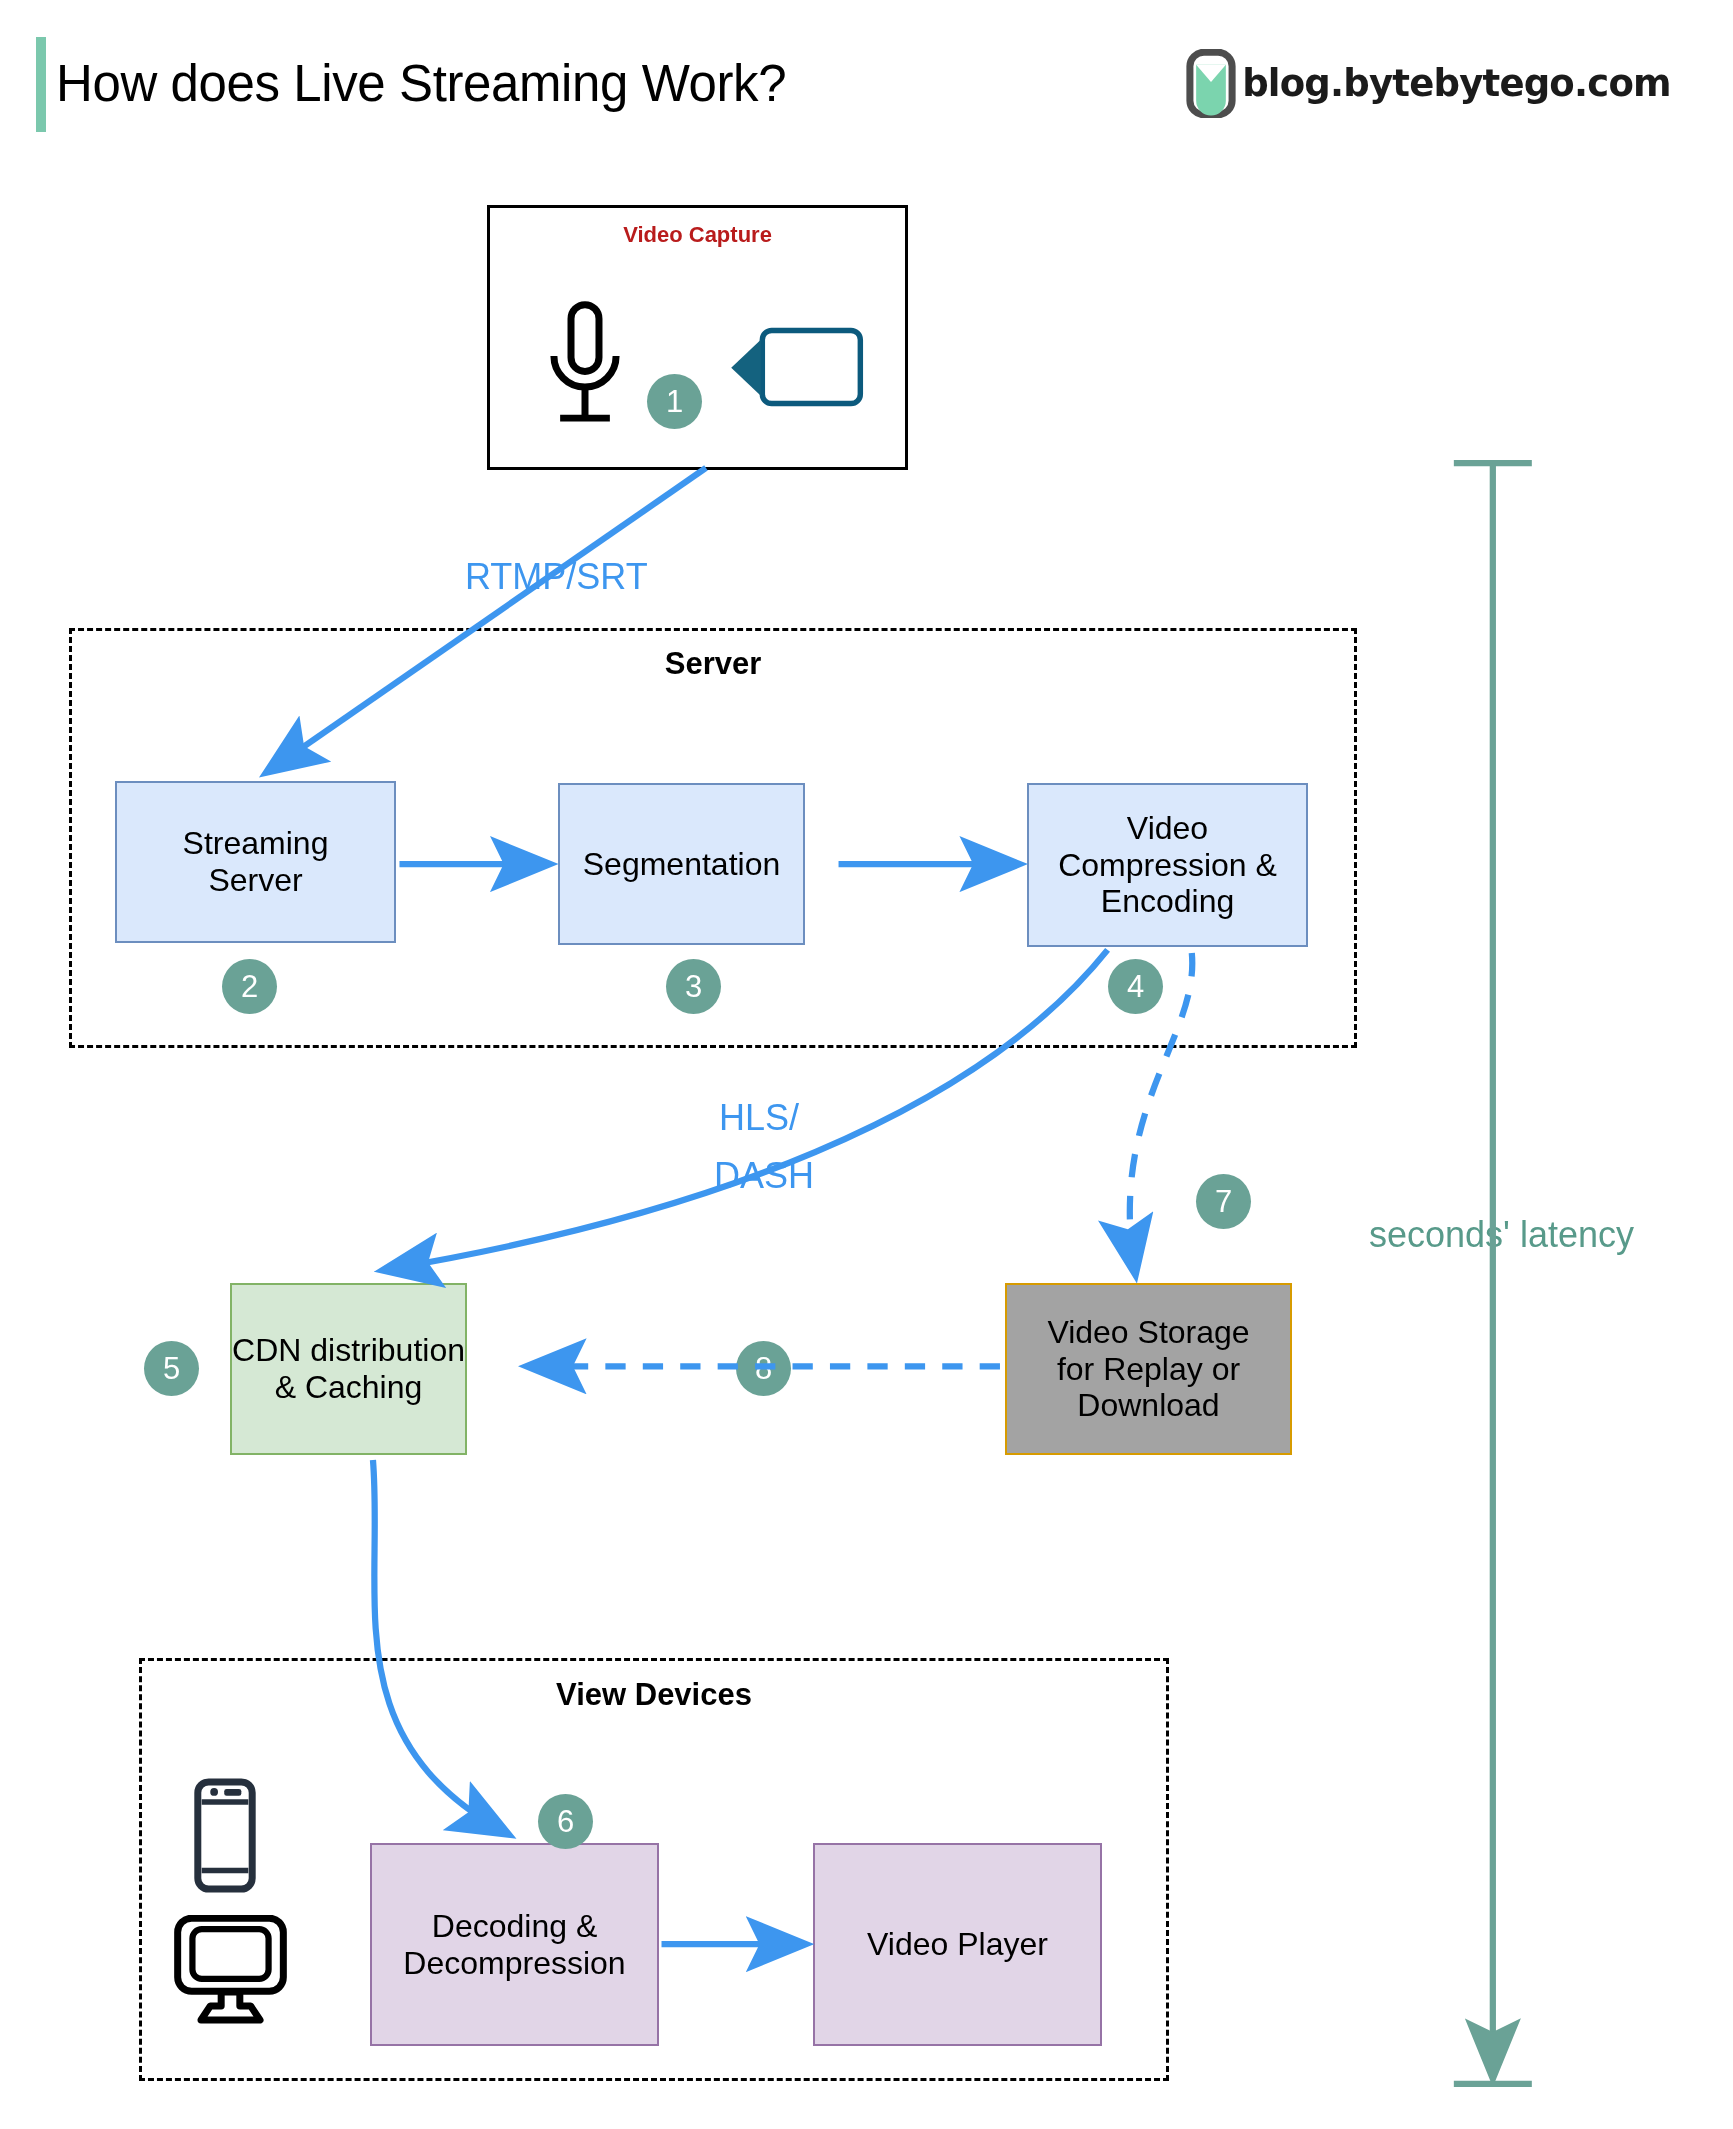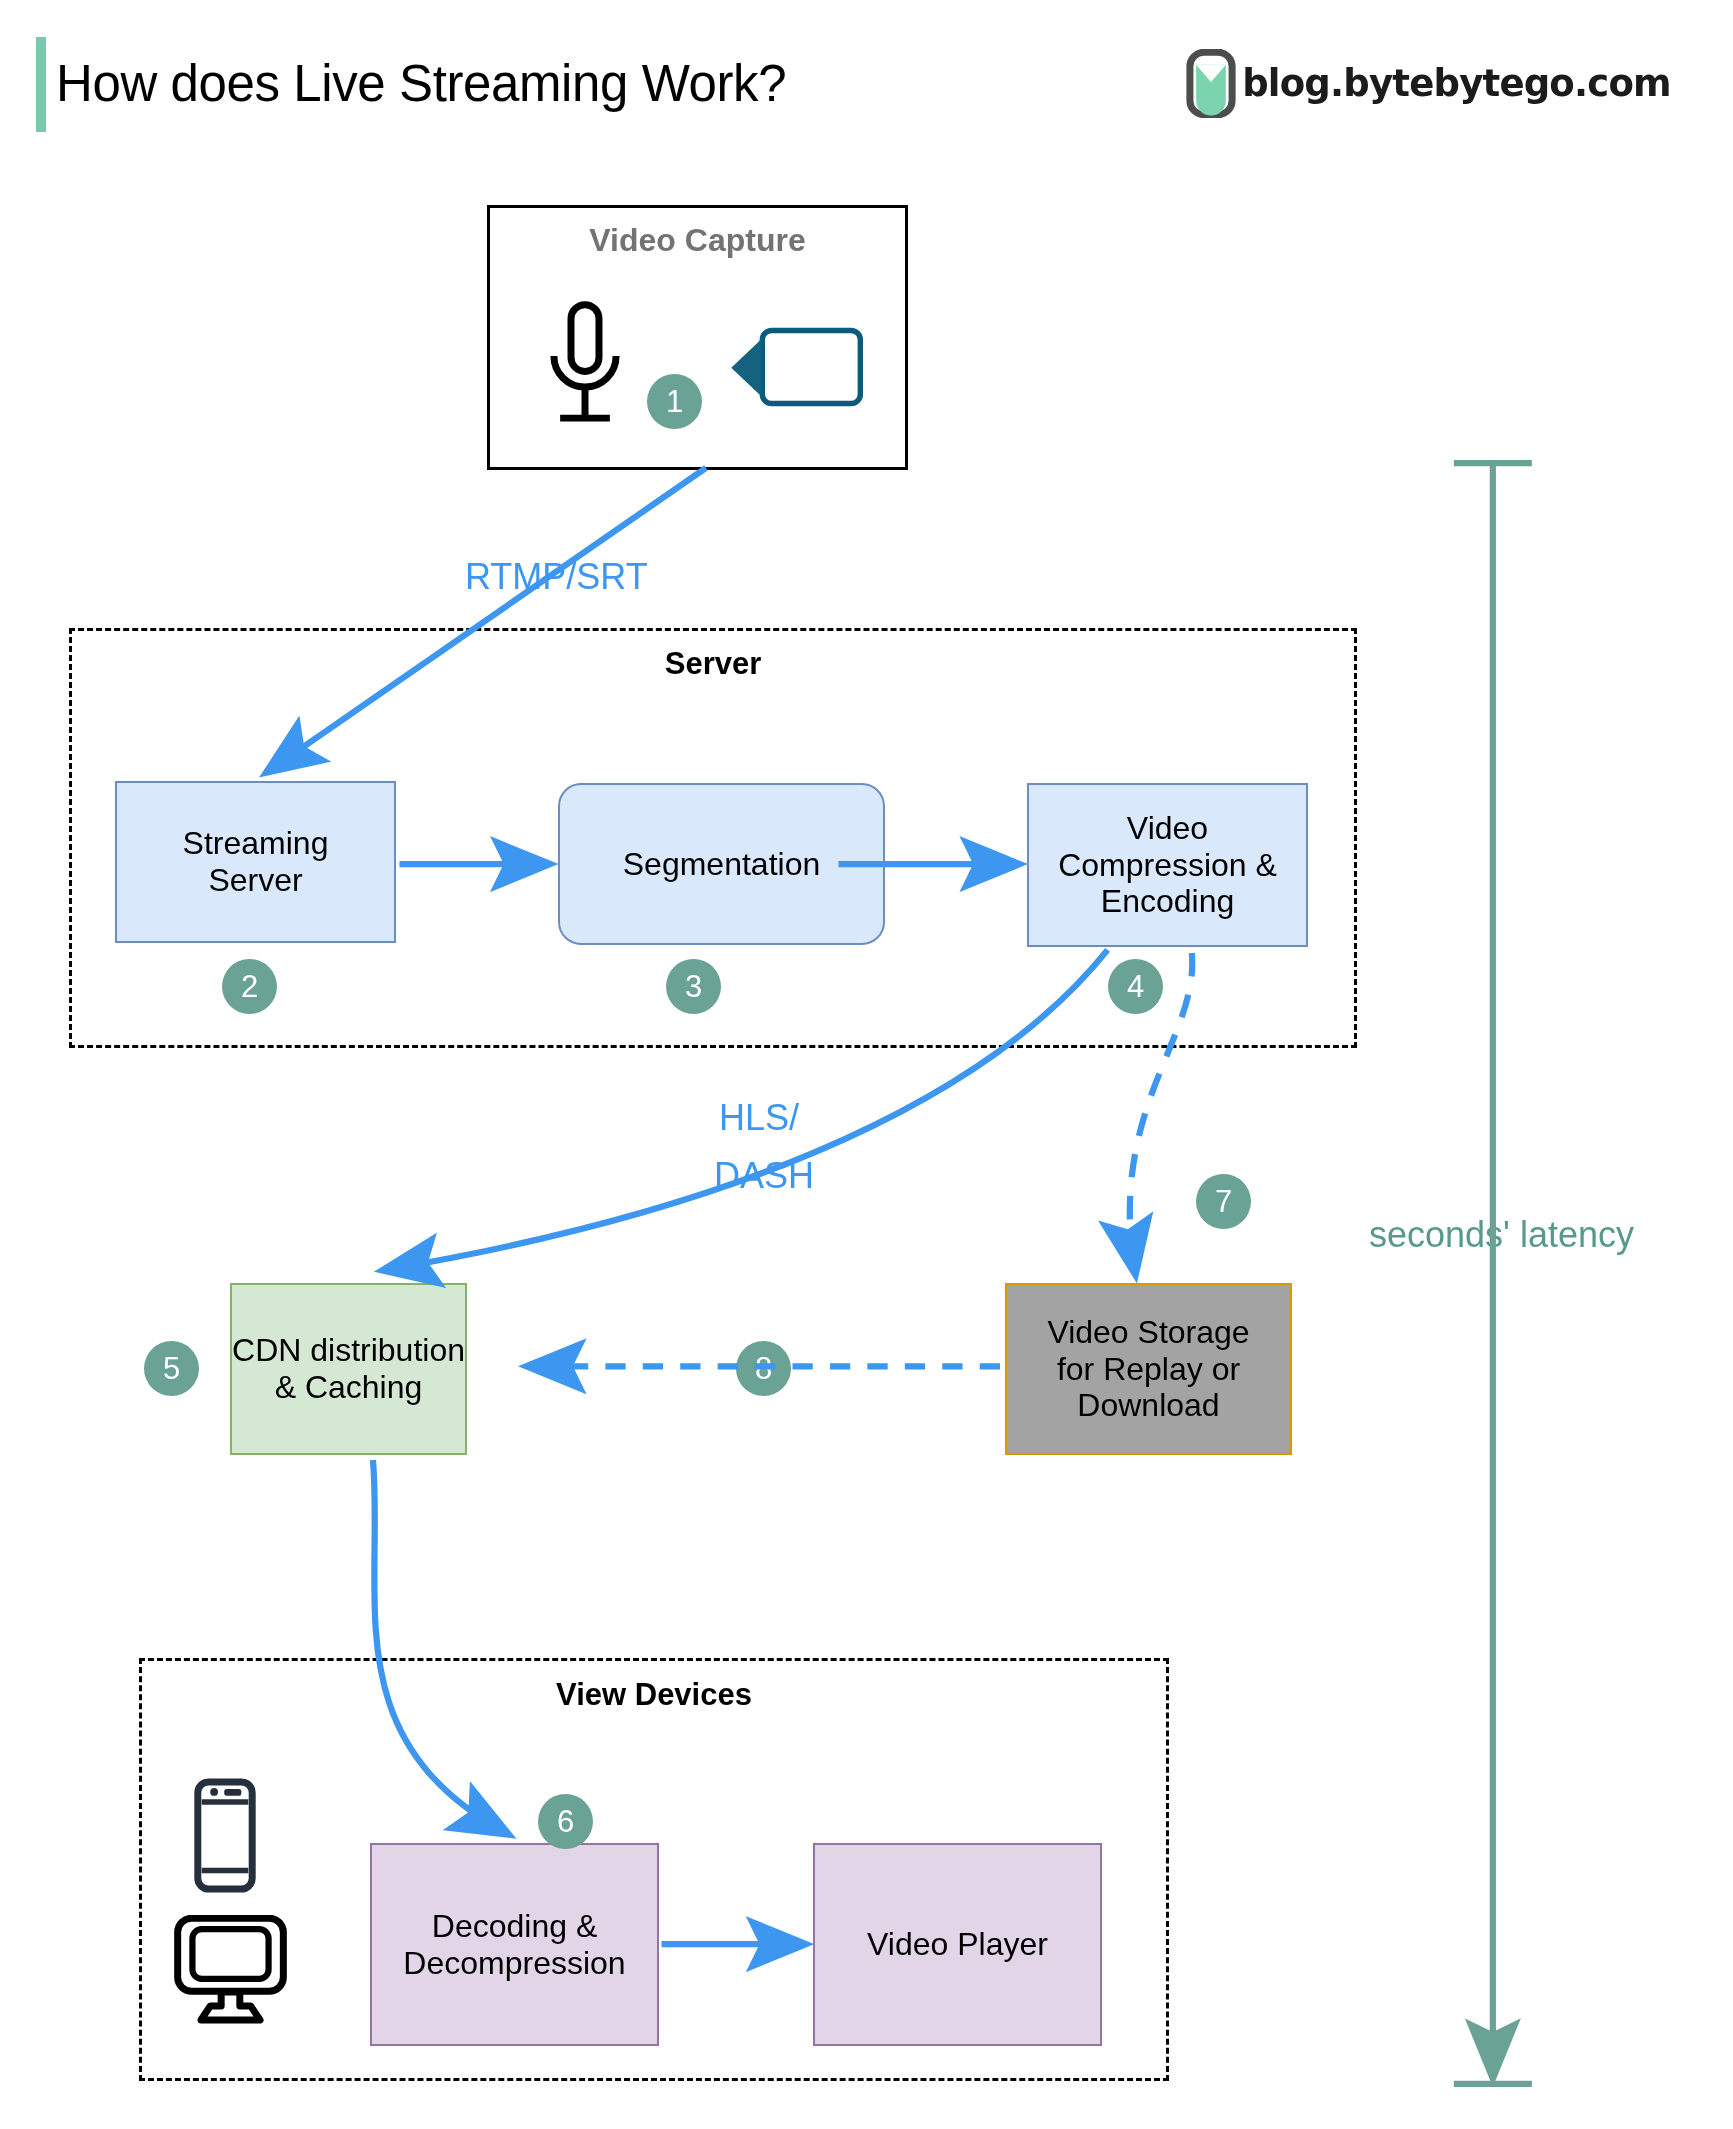--- a/index.html
+++ b/index.html
@@ -97,23 +97,23 @@
     box-sizing: border-box;
     border: 3.9px solid #000000;
     background: #ffffff;
   }
   #video-capture-title {
     position: absolute;
     left: 487px;
     top: 222px;
     width: 421px;
     text-align: center;
-    font-size: 32px;
+    font-size: 22px;
     font-weight: 700;
-    color: #737373;
+    color: #b91c1c;
   }
 
   
   .step {
     position: absolute;
     width: 55px;
     height: 55px;
     border-radius: 50%;
     background: #6aa296;
     color: #ffffff;
@@ -191,21 +191,21 @@
   <div class="group-title" style="left:69px; top:646px; width:1288px;">Server</div>
 
   <div class="box box-blue" style="left:115px; top:781px; width:281px; height:162px;">
     <span>
       <span>Streaming</span><br>
       <span>Server</span>
     </span>
   </div>
   <div class="step" style="left:222px; top:959px;">2</div>
 
-  <div class="box box-blue" style="left:558px; top:783px; width:327px; height:162px;border-radius:23px;">
+  <div class="box box-blue" style="left:558px; top:783px; width:247px; height:162px;">
     <span>Segmentation</span>
   </div>
   <div class="step" style="left:666px; top:959px;">3</div>
 
   <div class="box box-blue" style="left:1027px; top:783px; width:281px; height:164px;">
     <span>
       <span>Video</span><br>
       <span>Compression &amp;</span><br>
       <span>Encoding</span>
     </span>

